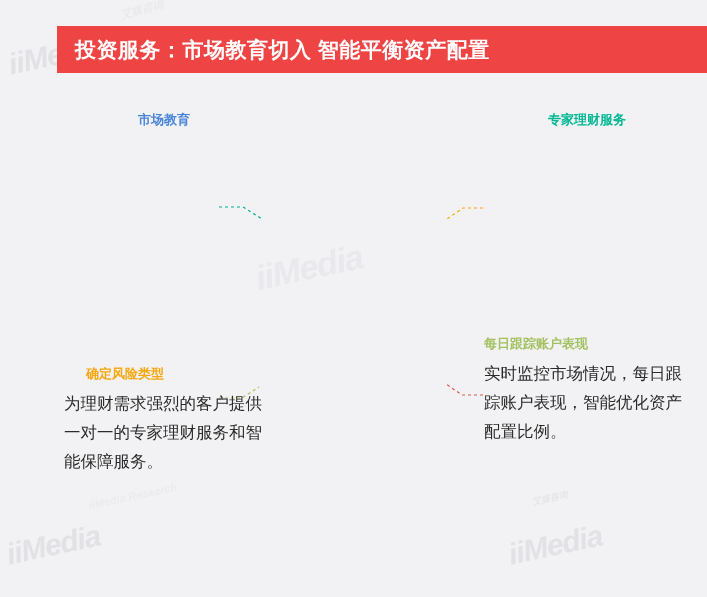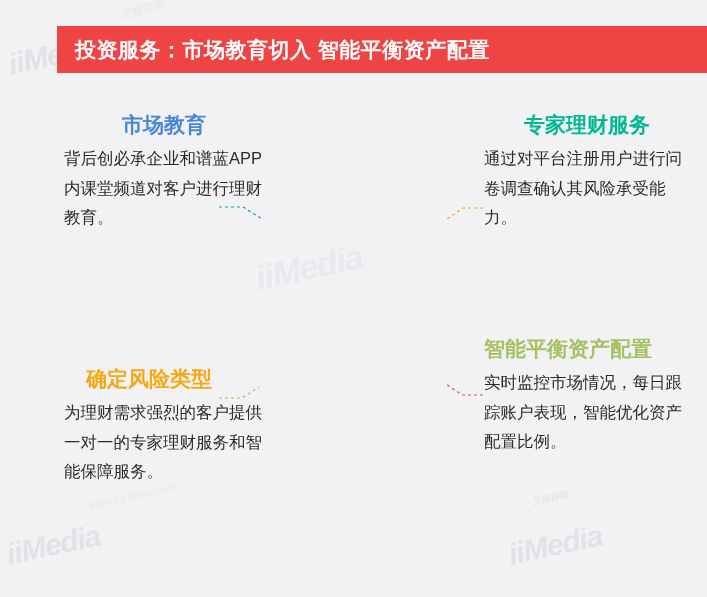--- a/index.html
+++ b/index.html
@@ -60,21 +60,21 @@
     color: #ffffff;
     font-size: 21px;
     font-weight: bold;
     letter-spacing: 0.5px;
     line-height: 1;
   }
 
   
   .block { position: absolute; }
   .block-heading {
-    font-size: 21px;
+    font-size: 13px;
     font-weight: bold;
     margin: 0 0 7px 0;
     line-height: 1.2;
     white-space: nowrap;
   }
   .block-body {
     font-size: 16.5px;
     color: #2b2b2b;
     line-height: 1.78;
     margin: 0;
@@ -123,30 +123,28 @@
   <svg id="connectors" viewBox="0 0 707 597">
     <path d="M219,207 L243,207 L262,219" stroke="#03ad97" stroke-width="1.2" fill="none" stroke-dasharray="3,3"></path>
     <path d="M483,208 L463,208 L447,219" stroke="#f5a811" stroke-width="1.2" fill="none" stroke-dasharray="3,3"></path>
     <path d="M483,395 L462,395 L446,384" stroke="#e0564a" stroke-width="1.2" fill="none" stroke-dasharray="3,3"></path>
     <path d="M219,398 L242,398 L259,387" stroke="#a4c161" stroke-width="1.2" fill="none" stroke-dasharray="3,3"></path>
   </svg>
 
 
   <div class="block" id="block-tl">
     <p class="block-heading" style="color:#4a86d8">市场教育</p>
-    <p class="block-body">背后创必承企业和谱蓝APP内课堂频道对客户进行理财教育。</p>
   </div>
 
   <div class="block" id="block-tr">
     <p class="block-heading" style="color:#00b894">专家理财服务</p>
-    <p class="block-body">通过对平台注册用户进行问卷调查确认其风险承受能力。</p>
   </div>
 
   <div class="block" id="block-br">
-    <p class="block-heading" style="color:#a4c161">智能平衡资产配置</p>
+    <p class="block-heading" style="color:#a4c161">每日跟踪账户表现</p>
     <p class="block-body">实时监控市场情况，每日跟踪账户表现，智能优化资产配置比例。</p>
   </div>
 
   <div class="block" id="block-bl">
     <p class="block-heading" style="color:#f5a811">确定风险类型</p>
     <p class="block-body">为理财需求强烈的客户提供一对一的专家理财服务和智能保障服务。</p>
   </div>
 
 </div>
 

